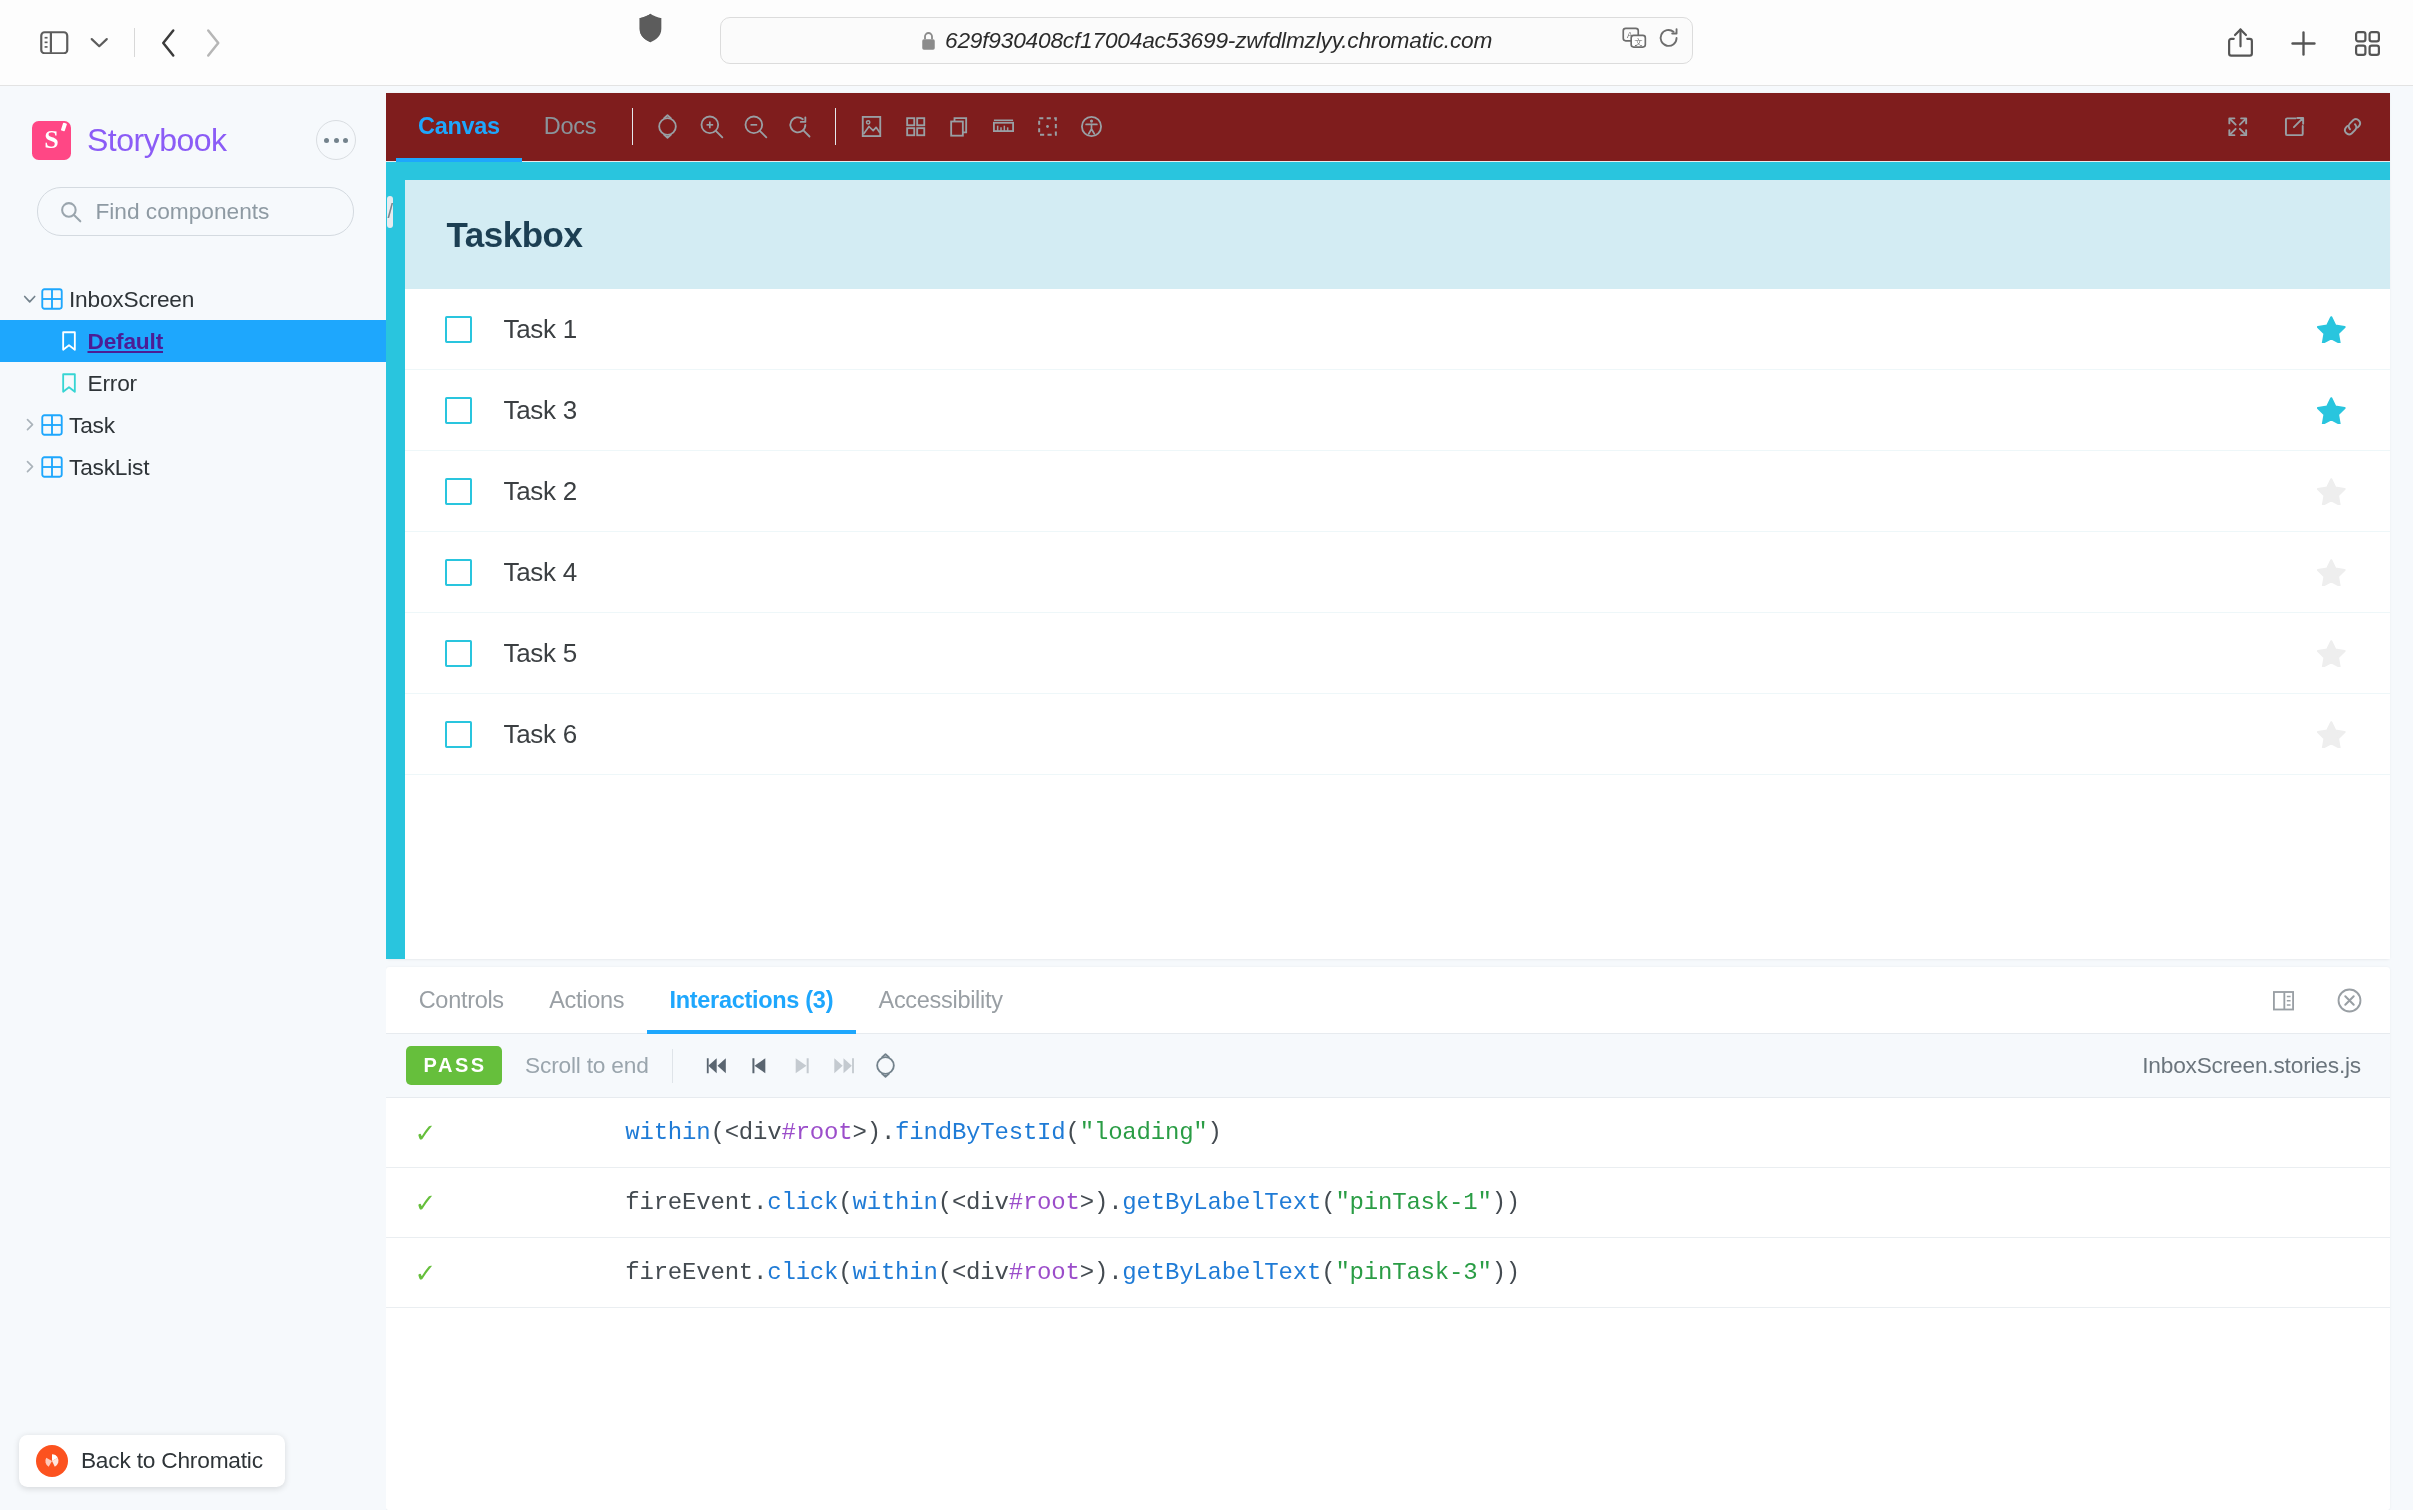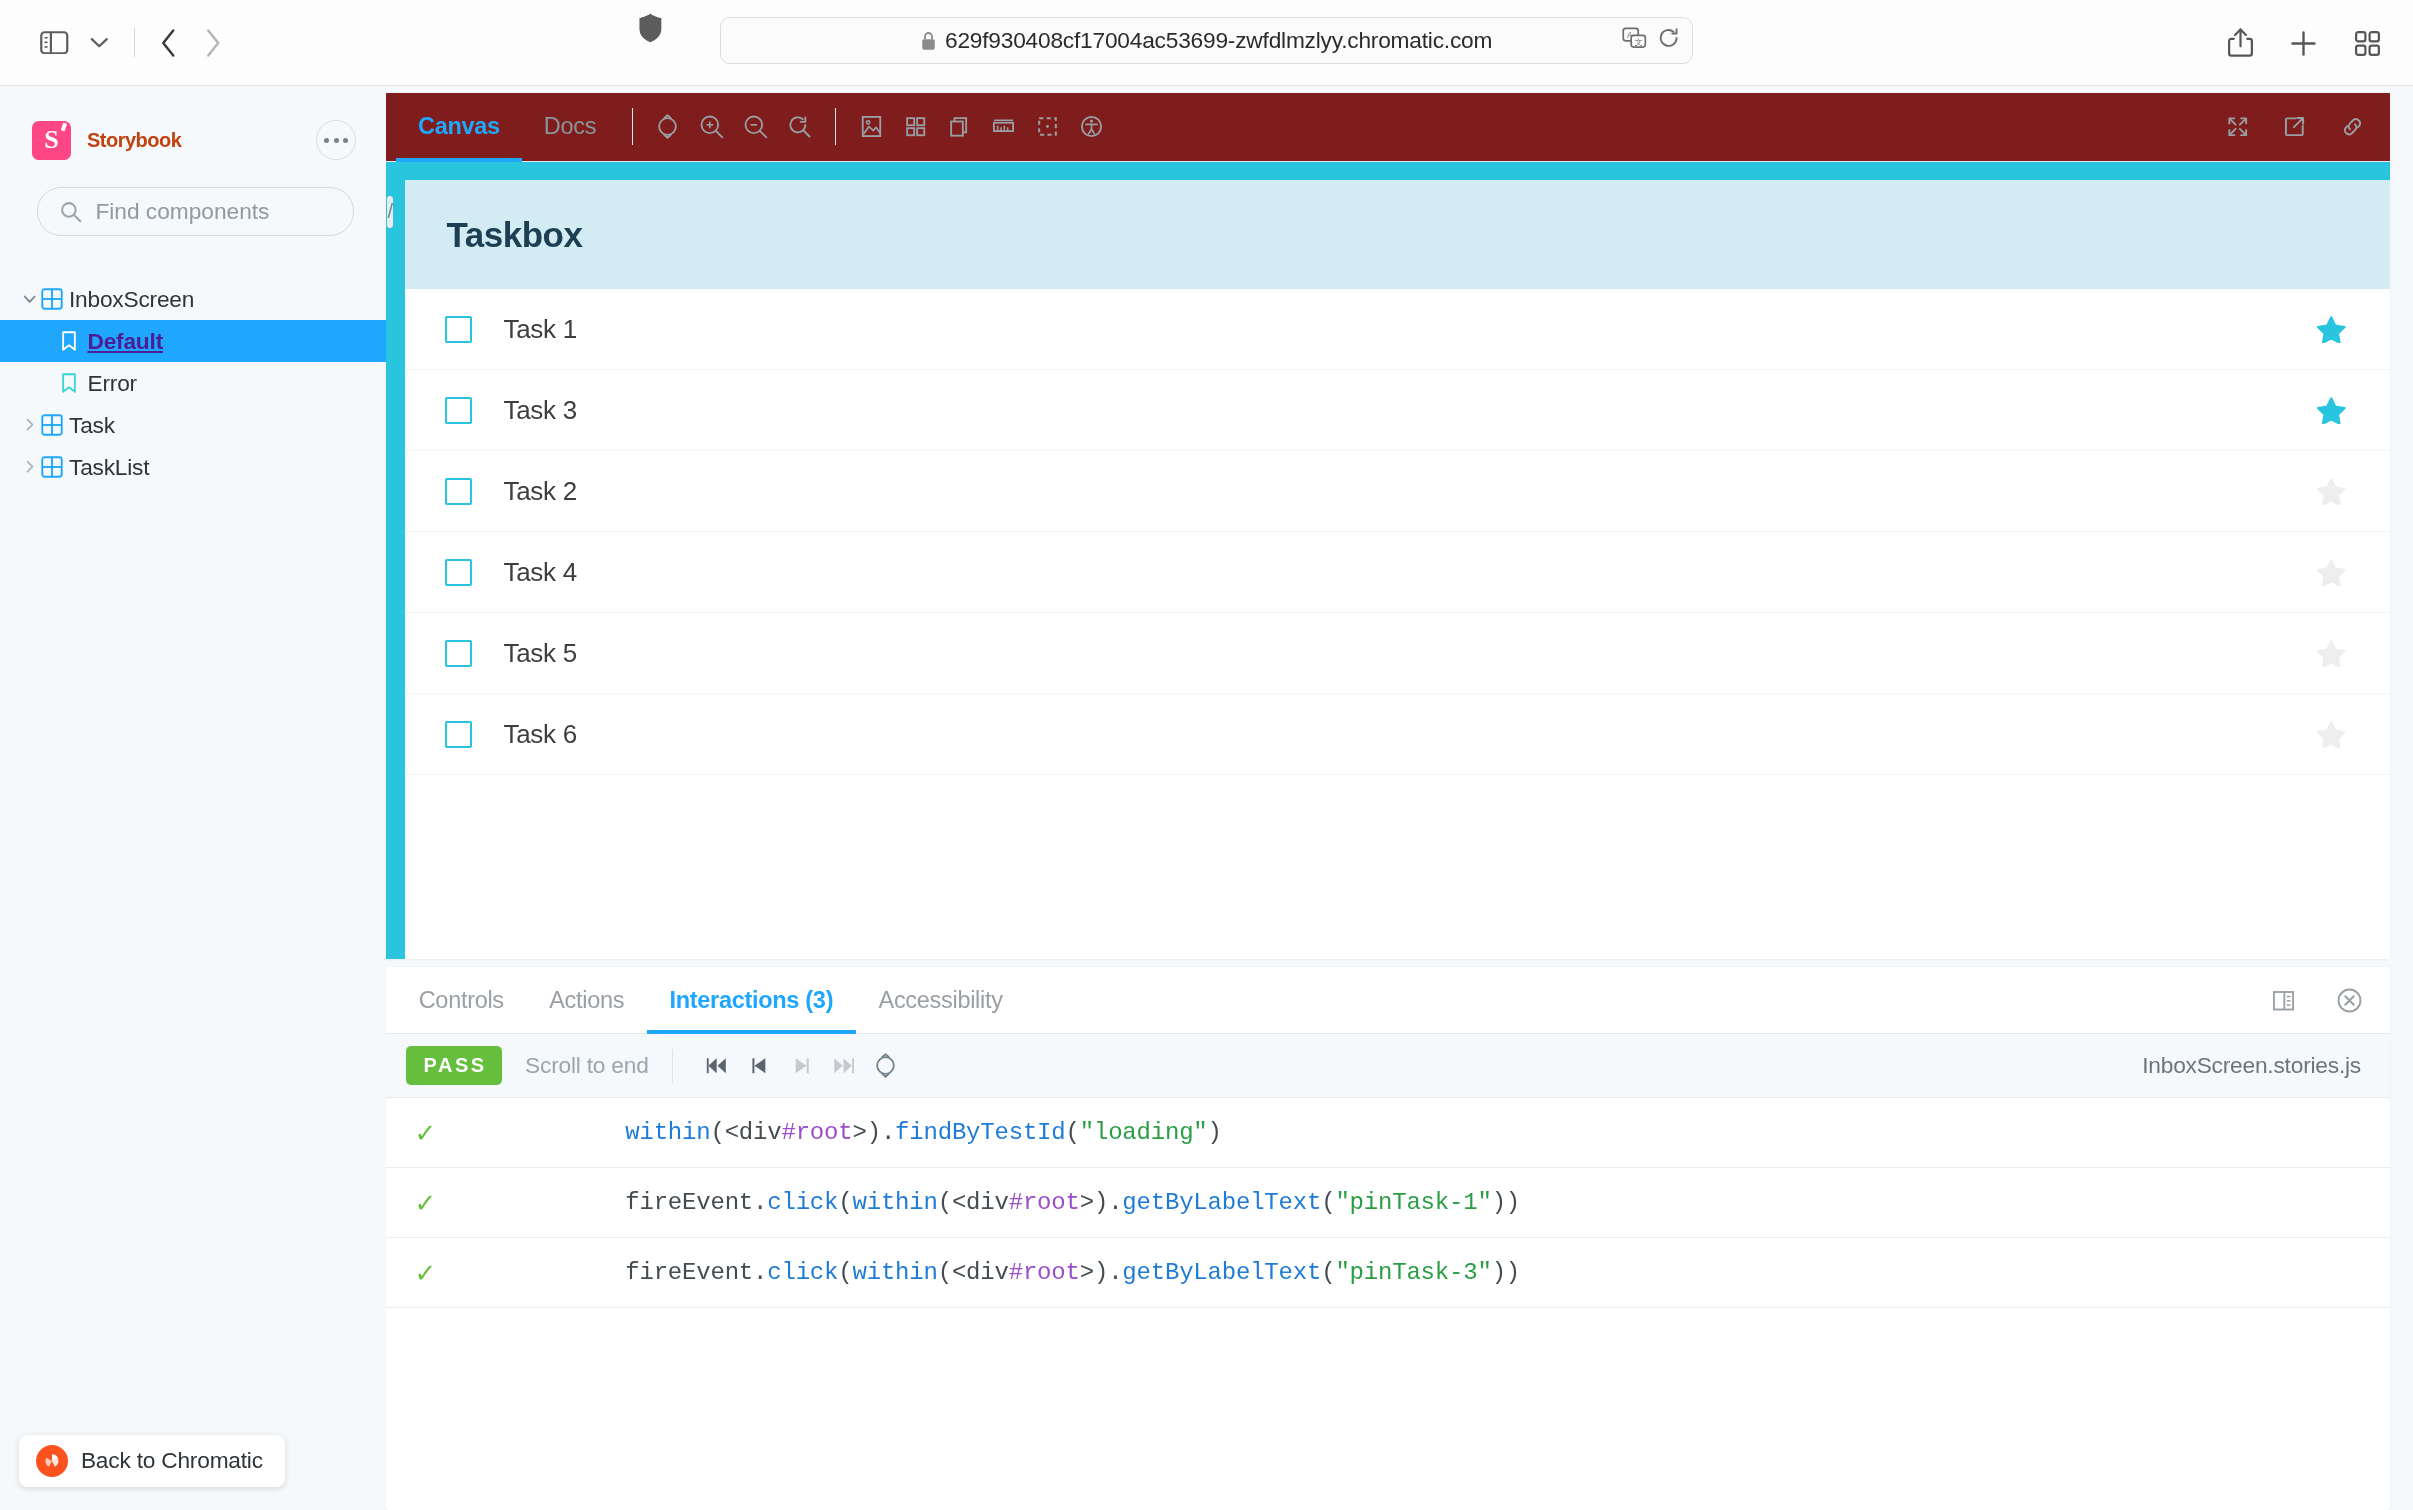--- a/index.html
+++ b/index.html
@@ -39,21 +39,21 @@
     width: 973px; height: 47px;
     background: #fbfbfb;
     border: 0.8px solid #dcdcdc;
     border-radius: 10px;
     display: flex; align-items: center; justify-content: center;
     position: relative;
     cursor: text;
   }
   .url-text {
     font-size: 22.7px; color: #2b2b2b; letter-spacing: -0.2px;
-    display: flex; align-items: center; gap: 9.2px;
+    display: flex; align-items: center; gap: 9.2px; font-style: italic;
   }
   .lock-glyph { color: #777; display:flex; align-items:center; }
   .urlbar-right {
     position: absolute; right: 11.7px; top: 0; height: 100%;
     display: flex; align-items: center; gap: 11.7px; color: #6d6d6d;
   }
   .shield-btn { position: absolute; left: 638px; top: 11.7px; }
 
   .chrome-right {
     position: absolute; right: 23.5px; top: 0; height: 86px;
@@ -87,21 +87,21 @@
     display: flex; align-items: center; justify-content: center;
     color: #fff; font-weight: bold; font-size: 26px;
     font-family: "Liberation Serif", serif;
     position: relative;
   }
   .sb-logo::after {
     content:""; position:absolute; top:2.5px; right:5px;
     width:4.2px; height:7.6px; background:#fff; border-radius:0.8px;
     transform: rotate(18deg);
   }
-  .sb-title { font-size: 20px; font-weight: bold; color: #c2410c; letter-spacing: -0.5px; }
+  .sb-title { font-size: 32px; font-weight: normal; color: #8b5cf6; letter-spacing: -0.5px; }
   .sb-menu-btn {
     width: 40px; height: 40px; border-radius: 50%;
     border: 0.8px solid #d9dde1; background: transparent;
     display: flex; align-items: center; justify-content: center;
     gap: 4.2px; cursor: pointer;
   }
   .sb-menu-btn i { width: 5px; height: 5px; border-radius: 50%; background: #73828c; display:block; }
 
   .sb-search-wrap { padding: 27px 32px 8px 37px; }
   .sb-search {

